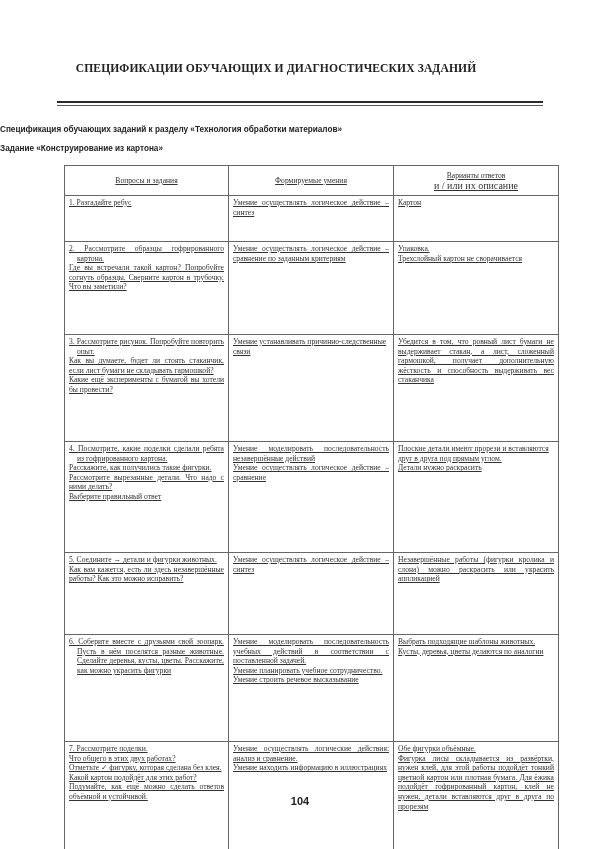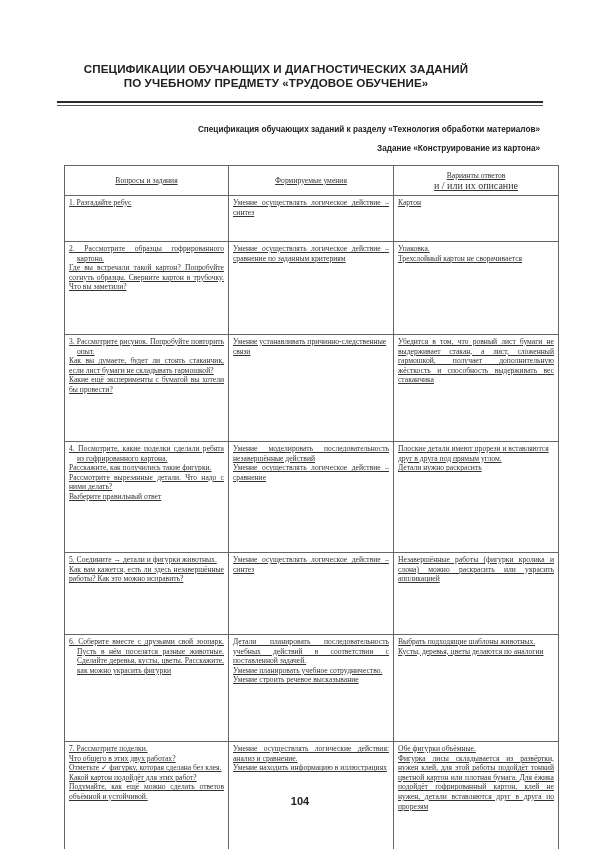--- a/index.html
+++ b/index.html
@@ -1,26 +1,26 @@
 <!DOCTYPE html>
 <html><head>
 <meta charset="utf-8">
 <style>
   html, body { margin: 0; padding: 0; background: #ffffff; }
   body { width: 600px; height: 849px; position: relative; overflow: hidden; color: #1a1a1a; }
   .page-title {
     position: absolute; left: 0; width: 552px; top: 62px;
-    text-align: center; font-family: Liberation Sans, sans-serif;
+    text-align: center; font-family: Liberation Serif, serif;
     font-weight: bold; font-size: 11.6px; line-height: 14px; letter-spacing: 0.1px; color: #222;
   }
   .page-title div { white-space: nowrap; }
   .rule-thick { position: absolute; left: 57px; width: 486px; top: 101px; height: 2px; background: #2a2a2a; }
   .rule-thin  { position: absolute; left: 57px; width: 486px; top: 105px; height: 1px; background: #555; }
   .subtitle {
-    position: absolute; left: 0; width: 540px; text-align: right;
+    position: absolute; left: 0; width: 540px; text-align: left;
     font-family: "Liberation Sans", sans-serif; font-weight: bold; font-size: 8.2px; color: #222; white-space: nowrap;
   }
   .subtitle.s1 { top: 125px; }
   .subtitle.s2 { top: 144px; }
   table.spec {
     position: absolute; left: 64px; top: 165px; width: 494px;
     border-collapse: collapse; table-layout: fixed;
     font-family: "Liberation Serif", serif; font-size: 7.6px; line-height: 9.6px; color: #333; text-decoration: underline;
   }
   table.spec col.c1 { width: 164px; }
@@ -45,21 +45,20 @@
   .page-number {
     position: absolute; left: 0; width: 600px; top: 795px; text-align: center;
     font-family: "Liberation Sans", sans-serif; font-weight: bold; font-size: 11px; color: #222;
   }
 </style>
 </head>
 <body>
 
 <div class="page-title">
   <div>СПЕЦИФИКАЦИИ ОБУЧАЮЩИХ И ДИАГНОСТИЧЕСКИХ ЗАДАНИЙ</div>
-  <div>ПО УЧЕБНОМУ ПРЕДМЕТУ «ТРУДОВОЕ ОБУЧЕНИЕ»</div>
 </div>
 <div class="rule-thick"></div>
 <div class="rule-thin"></div>
 
 <div class="subtitle s1">Спецификация обучающих заданий к разделу «Технология обработки материалов»</div>
 <div class="subtitle s2">Задание «Конструирование из картона»</div>
 
 <table class="spec">
   <colgroup>
       <col class="c1">
@@ -137,21 +136,21 @@
       </td>
       <td>
         <p class="cell-p justify">Незавершённые работы (фигурки кролика и слона) можно раскрасить или украсить аппликацией</p>
       </td>
     </tr>
     <tr class="r6">
       <td>
         <p class="cell-p hang justify">6. Соберите вместе с друзьями свой зоопарк. Пусть в нём поселятся разные животные. Сделайте деревья, кусты, цветы. Расскажите, как можно украсить фигурки</p>
       </td>
       <td>
-        <p class="cell-p justify">Детали планировать последовательность учебных действий в соответствии с поставленной задачей.</p>
+        <p class="cell-p justify">Умение моделировать последовательность учебных действий в соответствии с поставленной задачей.</p>
         <p class="cell-p justify">Умение планировать учебное сотрудничество.</p>
         <p class="cell-p justify">Умение строить речевое высказывание</p>
       </td>
       <td>
         <p class="cell-p justify">Выбрать подходящие шаблоны животных.</p>
         <p class="cell-p justify">Кусты, деревья, цветы делаются по аналогии</p>
       </td>
     </tr>
     <tr class="r7">
       <td>

